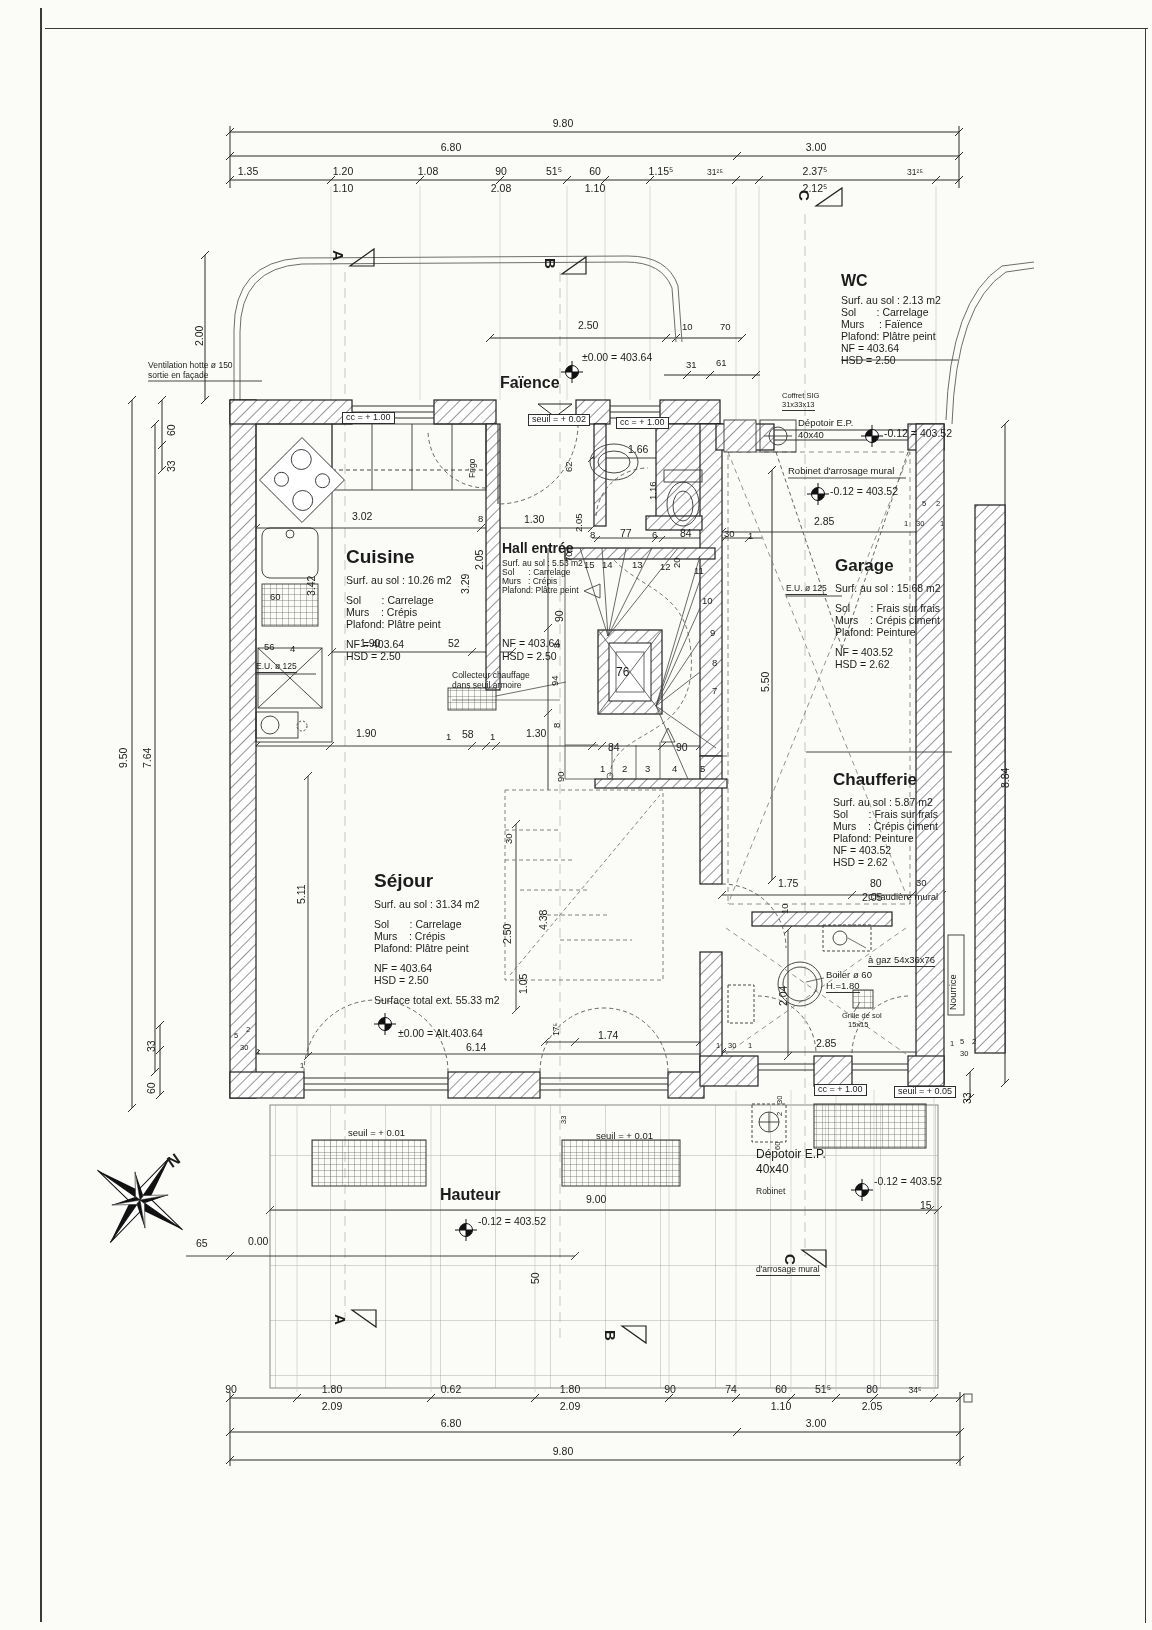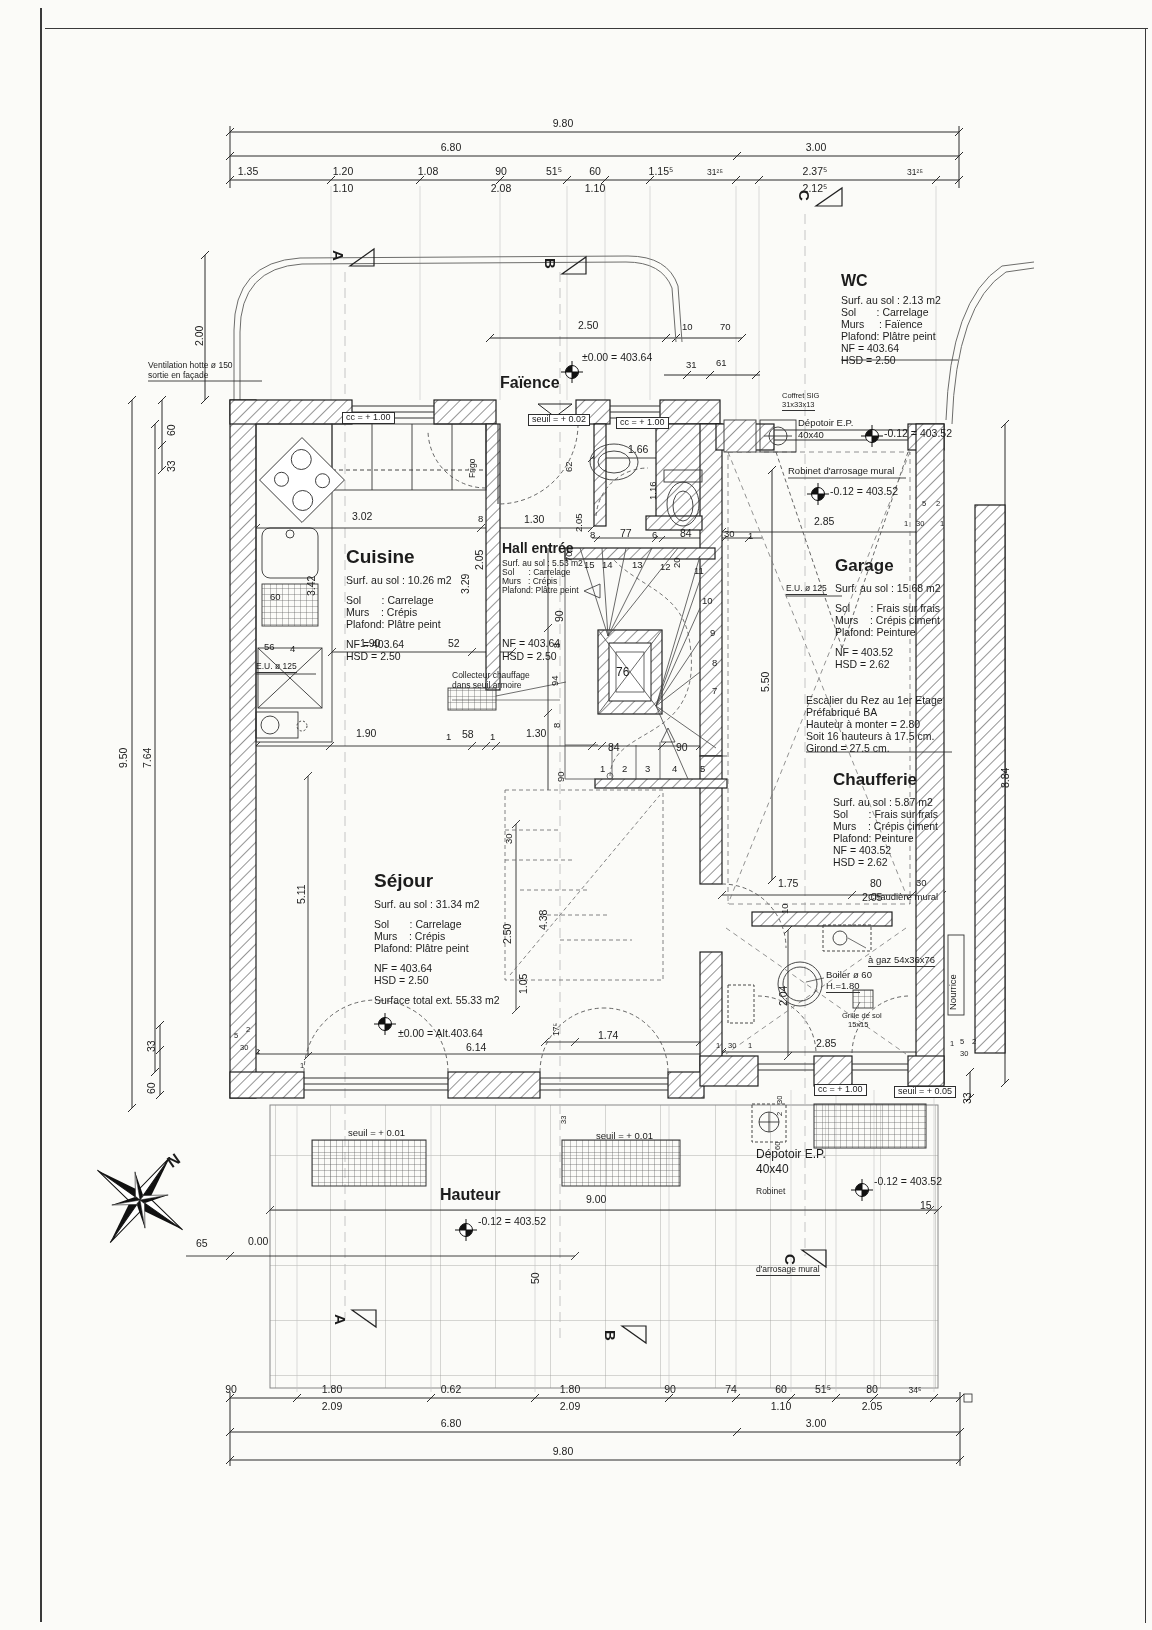--- a/index.html
+++ b/index.html
@@ -414,27 +414,20 @@
   <div class="rb" style="left:835px;top:556px">
     <div class="rt3">Garage</div>
     <div class="rl g">Surf. au sol : 15.68 m2</div>
     <div class="rl">Sol       : Frais sur frais</div>
     <div class="rl">Murs    : Crépis ciment</div>
     <div class="rl g">Plafond: Peinture</div>
     <div class="rl">NF = 403.52</div>
     <div class="rl">HSD = 2.62</div>
   </div>
 
-  <div class="rb" style="left:806px;top:694px">
-    <div class="rl">Escalier du Rez au 1er Etage</div>
-    <div class="rl">Préfabriqué BA</div>
-    <div class="rl">Hauteur à monter = 2.80</div>
-    <div class="rl">Soit 16 hauteurs à 17.5 cm.</div>
-    <div class="rl">Girond = 27.5 cm.</div>
-  </div>
 
   <div class="rb" style="left:833px;top:770px">
     <div class="rt3">Chaufferie</div>
     <div class="rl">Surf. au sol : 5.87 m2</div>
     <div class="rl">Sol       : Frais sur frais</div>
     <div class="rl">Murs    : Crépis ciment</div>
     <div class="rl">Plafond: Peinture</div>
     <div class="rl">NF = 403.52</div>
     <div class="rl">HSD = 2.62</div>
   </div>

